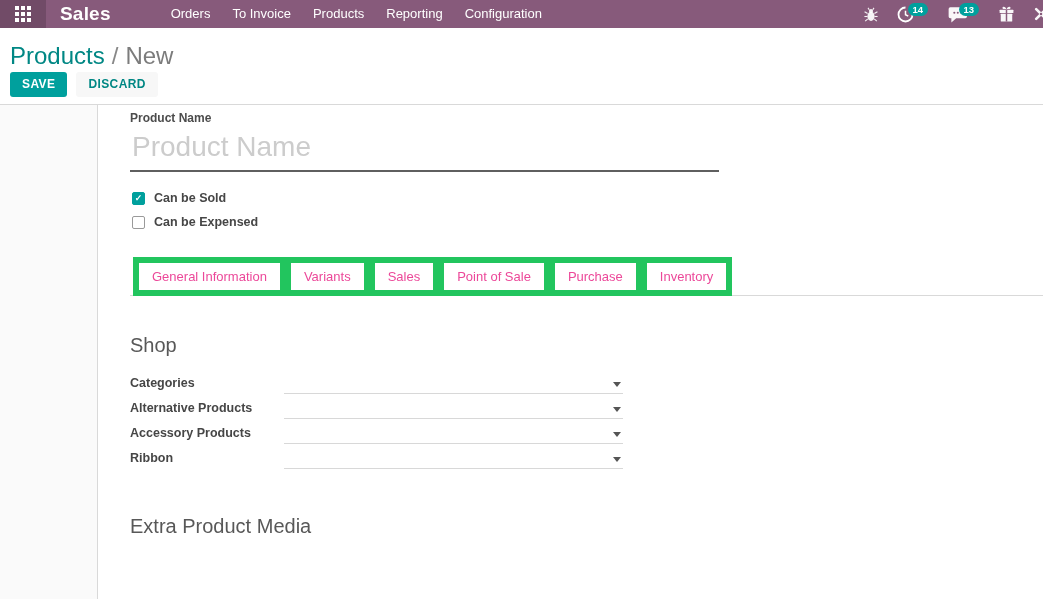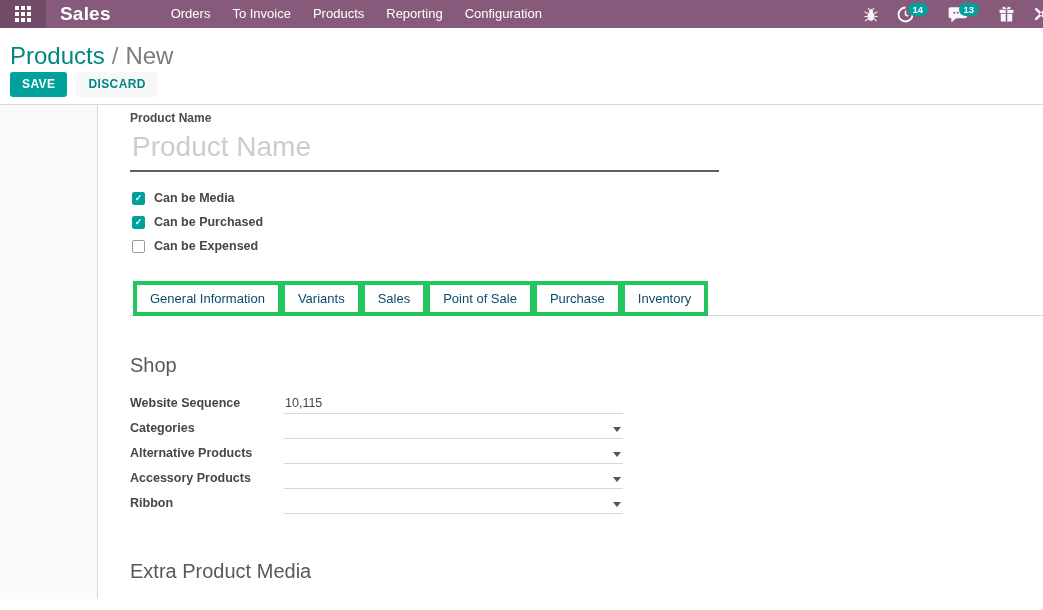--- a/index.html
+++ b/index.html
@@ -55,21 +55,21 @@
   .cb-row { display:flex; align-items:center; height:24px; }
   .cb-box { width:13px; height:13px; border-radius:2px; margin-left:2px; flex:0 0 auto;
     border:1px solid #9a9a9a; background:#fff; cursor:pointer; position:relative; }
   .cb-box.checked { background:var(--accent); border-color:var(--accent); }
   .cb-box.checked::after { content:"✓"; position:absolute; left:0; top:0; width:11px; height:11px;
     color:#fff; font-size:9px; font-weight:bold; display:flex; align-items:center; justify-content:center; }
   .cb-label { margin-left:9px; font-size:12.5px; font-weight:bold; color:#464646; }
 
   .tab-bar { margin-top:23px; display:flex; align-items:flex-end; border-bottom:1px solid #d9d9d9;
     padding-left:3px; margin-right:0; }
-  .tab { font-size:13px; color:#0c4a6e; background:#fff; border:4px solid #22c55e;
+  .tab { font-size:13px; color:#ec4899; background:#fff; border:6px solid #22c55e;
     padding:6px 13px; margin-bottom:-1px; margin-left:-1px; cursor:pointer; white-space:nowrap; }
   .tab:first-child { margin-left:0; }
   .tab.active { color:#444; border-top:2px solid #565b61; border-bottom:1px solid #fff;
     padding-top:8px; padding-bottom:7px; }
 
   .section-title { margin-top:38px; font-size:20px; font-weight:400; color:#585858; }
   .fields { margin-top:12px; }
   .field-row { display:flex; align-items:flex-end; height:25px; }
   .field-label { width:154px; flex:0 0 auto; font-size:12.5px; font-weight:bold;
     color:#464646; padding-bottom:4px; }
@@ -188,25 +188,21 @@
 <div class="content">
   <div class="sheet-margin"></div>
   <div class="sheet">
 
     <label class="pn-label">Product Name</label>
     <input class="pn-input" type="text" placeholder="Product Name" style="">
 
     <div class="checkbox-group">
       <div class="cb-row">
         <span class="cb-box checked"></span>
-        <span class="cb-label">Can be Media</span>
-      </div>
-      <div class="cb-row">
-        <span class="cb-box checked"></span>
-        <span class="cb-label">Can be Purchased</span>
+        <span class="cb-label">Can be Sold</span>
       </div>
       <div class="cb-row">
         <span class="cb-box"></span>
         <span class="cb-label">Can be Expensed</span>
       </div>
     </div>
 
     <div class="tab-bar">
       <div class="tab">General Information</div>
       <div class="tab">Variants</div>
@@ -214,26 +210,20 @@
       <div class="tab">Point of Sale</div>
       <div class="tab">Purchase</div>
       <div class="tab">Inventory</div>
     </div>
 
     <div class="tab-page">
       <h2 class="section-title">Shop</h2>
 
       <div class="fields">
         <div class="field-row">
-          <span class="field-label">Website Sequence</span>
-          <div class="field-value">
-            <span>10,115</span>
-          </div>
-        </div>
-        <div class="field-row">
           <span class="field-label">Categories</span>
           <div class="field-value">
             <span></span>
             <span class="caret"></span>
           </div>
         </div>
         <div class="field-row">
           <span class="field-label">Alternative Products</span>
           <div class="field-value">
             <span></span>

